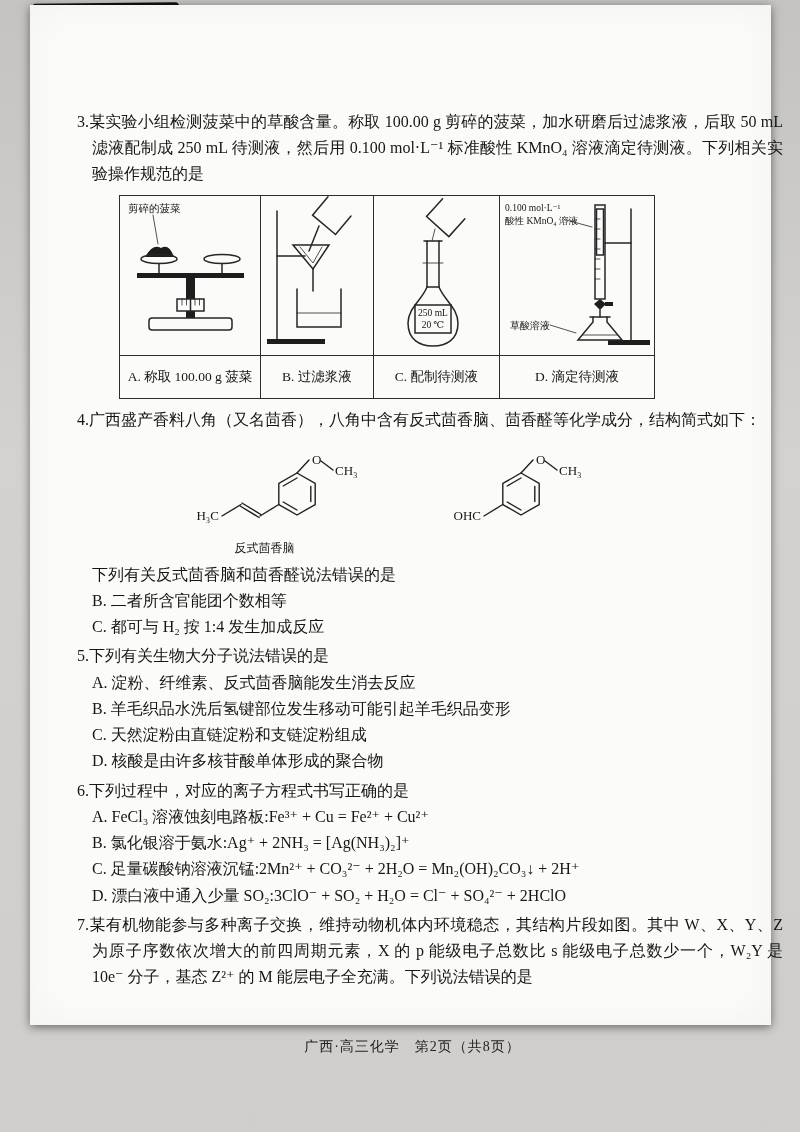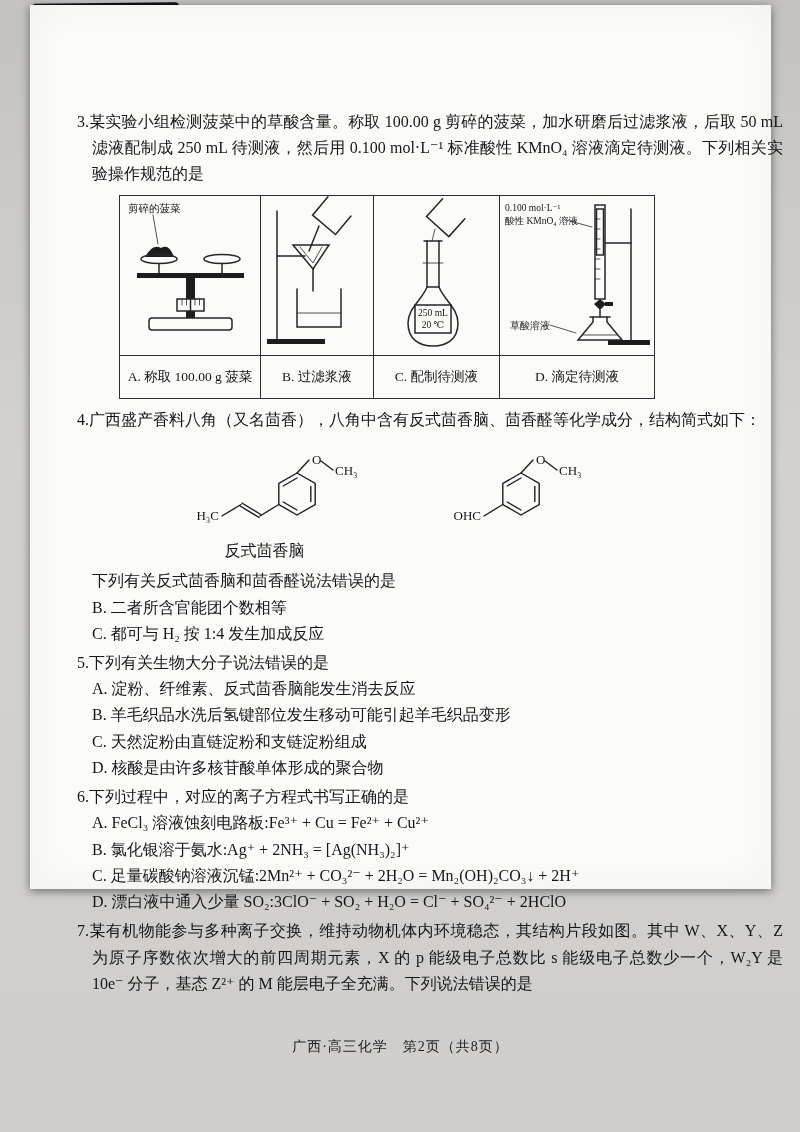--- a/index.html
+++ b/index.html
@@ -8,21 +8,21 @@
     width: 800px; height: 1132px;
     background: #c9c8c6;
     font-family: "Liberation Serif", "DejaVu Serif", serif;
   }
   #scan {
     position: relative; width: 800px; height: 1132px;
     background: linear-gradient(180deg, #c4c3c1, #d3d2d0 40%, #cfcecc);
     overflow: hidden;
   }
   #sheet {
-    position: absolute; left: 30px; top: 5px; width: 741px; height: 884px;
+    position: absolute; left: 30px; top: 5px; width: 741px; height: 1020px;
     background: #fbfbf9;
     box-shadow: 0 2px 9px rgba(0,0,0,.5), inset 0 0 40px rgba(0,0,0,.04);
   }
   .artifact { position: absolute; background: #121212; }
   #art1 { left: 33px; top: 3px; width: 146px; height: 12px; border-radius: 2px 4px 70% 4px; transform: rotate(-0.7deg); }
   #art2 { left: 30px; top: 24px; width: 30px; height: 64px; border-radius: 0 75% 60% 0 / 0 55% 70% 0; }
   #art3 { left: 30px; top: 95px; width: 8px; height: 36px; border-radius: 0 70% 70% 0; }
 
   #content {
     position: absolute; left: 47px; top: 104px; width: 706px;
@@ -45,26 +45,26 @@
   .fig line, .fig path, .fig rect, .fig ellipse, .fig polyline, .fig polygon {
     stroke: #262626; stroke-width: 1.5; fill: none; stroke-linecap: round;
   }
   .fig .dark { fill: #1d1d1d; stroke: none; }
   .fig .thin { stroke-width: 0.8; }
   .fig .paper { fill: #fbfbf9; }
 
   
   #structs { display: flex; gap: 44px; margin: 9px 0 3px 80px; }
   .struct { text-align: center; }
-  .scap { font-size: 16px; margin-top: -1px; font-family: Liberation Mono, monospace; }
+  .scap { font-size: 12px; margin-top: -1px; }
   .chem line, .chem path { stroke: #202020; stroke-width: 1.4; fill: none; stroke-linecap: round; }
   .chem text { font-size: 13px; }
 
   #footer {
-    position: absolute; left: 0; top: 1033px; width: 741px;
+    position: absolute; left: 12px; top: 1033px; width: 741px;
     text-align: center; font-size: 14px; color: #222; letter-spacing: 1px;
   }
 </style>
 </head>
 <body>
 
 <div id="scan">
   <div class="artifact" id="art1"></div>
   <div class="artifact" id="art2"></div>
   <div class="artifact" id="art3"></div>

